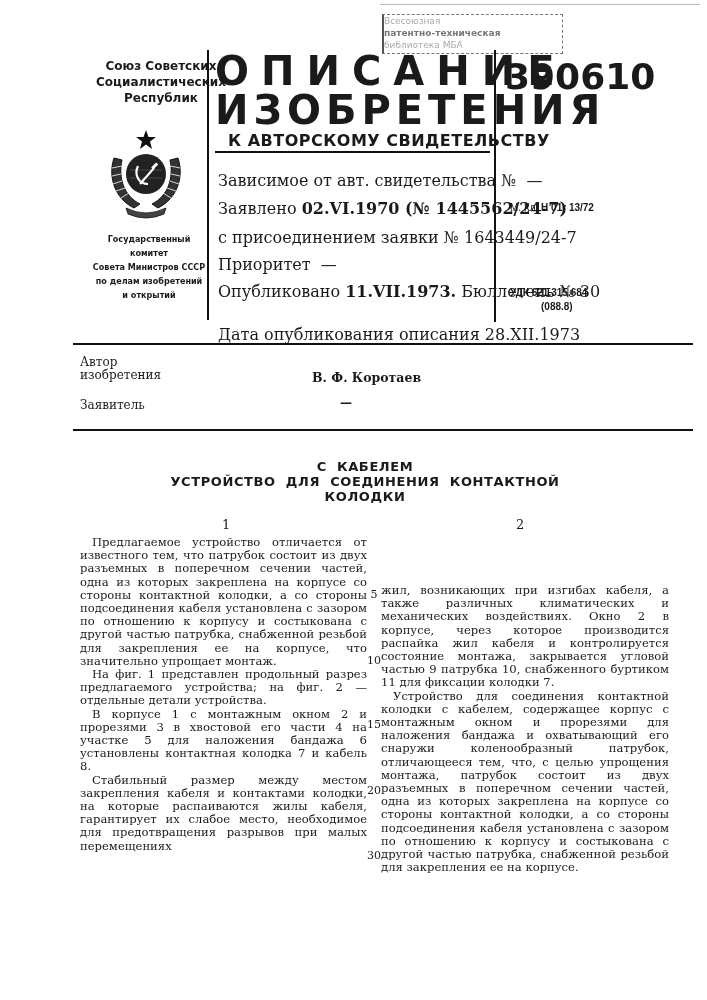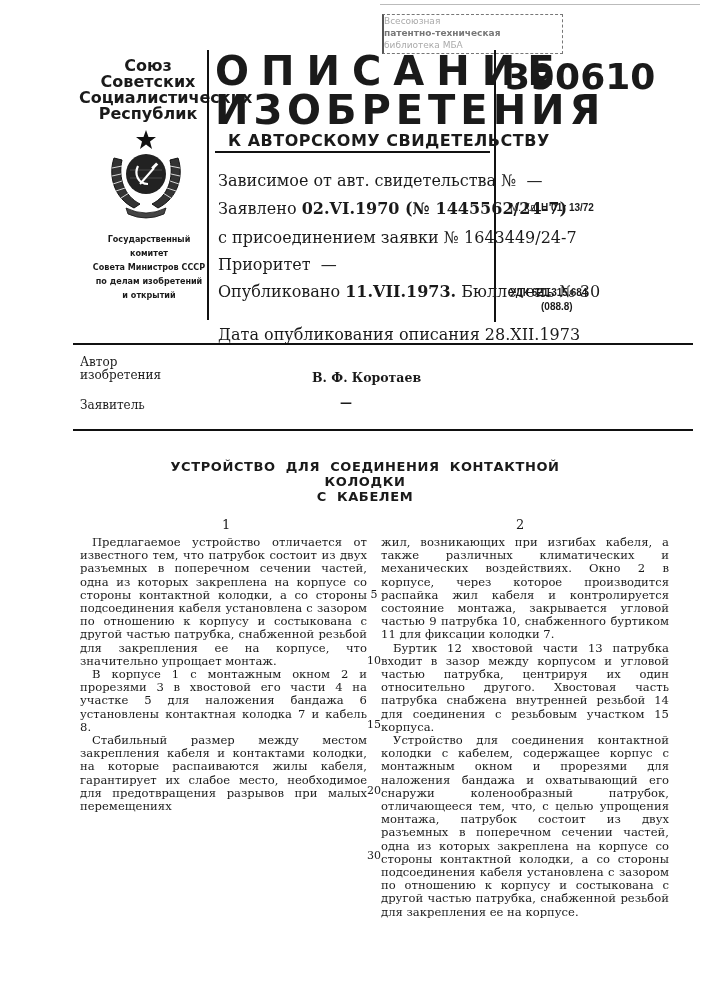--- a/index.html
+++ b/index.html
@@ -5,21 +5,21 @@
   html, body { margin: 0; padding: 0; background: #ffffff; }
   body { width: 707px; height: 1000px; position: relative; overflow: hidden; color: #1a1a1a; font-family: "DejaVu Serif", serif; }
   .abs { position: absolute; }
 
   
   .stamp { left: 382px; top: 14px; width: 178px; height: 38px; border: 1px dashed #777; border-left: 2px solid #555; font-family: "DejaVu Sans", sans-serif; font-size: 9px; color: #aaa; text-align: left; line-height: 12px; }
   .stamp .l2 { color: #777; font-weight: bold; }
   .topline { left: 380px; top: 4px; width: 320px; height: 1px; background: #bbb; }
 
   
-  .union { left: 79px; top: 58px; width: 138px; text-align: center; font-family: "DejaVu Sans", sans-serif; font-weight: bold; font-size: 16px; line-height: 16px; }
+  .union { left: 92px; top: 58px; width: 138px; text-align: center; font-family: "DejaVu Sans", sans-serif; font-weight: bold; font-size: 12px; line-height: 16px; }
   .emblem { left: 100px; top: 128px; width: 92px; height: 92px; }
   .committee { left: 80px; top: 232px; width: 138px; text-align: center; font-family: "DejaVu Sans", sans-serif; font-weight: bold; font-size: 9.5px; line-height: 14px; transform: scaleX(0.85); transform-origin: center; }
 
   .vline1 { left: 207px; top: 50px; width: 2px; height: 270px; background: #111; }
   .vline2 { left: 494px; top: 50px; width: 2px; height: 272px; background: #111; }
 
   .title1 { left: 215px; top: 50px; font-family: "DejaVu Sans", sans-serif; font-weight: bold; font-size: 40px; letter-spacing: 12px; line-height: 42px; }
   .title2 { left: 215px; top: 89px; font-family: "DejaVu Sans", sans-serif; font-weight: bold; font-size: 40px; letter-spacing: 5px; line-height: 42px; }
   .subtitle { left: 228px; top: 131px; font-family: "DejaVu Sans", sans-serif; font-weight: bold; font-size: 16px; letter-spacing: 0.5px; }
   .subline { left: 215px; top: 151px; width: 275px; height: 2px; background: #111; }
@@ -35,21 +35,21 @@
   .author-lbl { left: 80px; top: 356px; font-size: 12px; line-height: 13px; }
   .author-val { left: 312px; top: 370px; font-size: 12.5px; font-weight: bold; }
   .applicant-lbl { left: 80px; top: 398px; font-size: 12px; }
   .applicant-val { left: 340px; top: 396px; font-size: 12px; font-weight: bold; }
 
   .doc-title { left: 140px; top: 459px; width: 450px; text-align: center; font-family: "DejaVu Sans", sans-serif; font-weight: bold; font-size: 13px; line-height: 15px; letter-spacing: 0.6px; word-spacing: 5px; }
 
   .colnum { font-size: 13px; top: 517px; }
   .col { font-size: 11.6px; line-height: 13.2px; text-align: justify; }
   .col p { margin: 0; text-indent: 12px; }
-  .col p.noind { text-indent: 0; }
+  .col p.noind { text-indent: 0; margin-top: 48px; }
   .col1 { left: 80px; top: 536px; width: 287px; }
   .col2 { left: 381px; top: 536px; width: 288px; }
   .section-head { text-align: center; letter-spacing: 2.5px; text-indent: 0 !important; margin: 4px 0 1px 0 !important; }
   .linenum { font-size: 11px; left: 367px; width: 14px; text-align: center; }
 </style>
 </head>
 <body>
 
 <div class="abs topline"></div>
 <div class="abs stamp">
@@ -138,36 +138,36 @@
   <div>Автор</div>
   <div>изобретения</div>
 </div>
 <div class="abs author-val">В. Ф. Коротаев</div>
 <div class="abs applicant-lbl">Заявитель</div>
 <div class="abs applicant-val">—</div>
 
 <div class="abs hline2"></div>
 
 <div class="abs doc-title">
+  <div>С КАБЕЛЕМ</div>
   <div>УСТРОЙСТВО ДЛЯ СОЕДИНЕНИЯ КОНТАКТНОЙ КОЛОДКИ</div>
-  <div>С КАБЕЛЕМ</div>
 </div>
 
 <div class="abs colnum" style="left:222px">1</div>
 <div class="abs colnum" style="left:516px">2</div>
 
 <div class="abs linenum" style="top:588px">5</div>
 <div class="abs linenum" style="top:654px">10</div>
 <div class="abs linenum" style="top:718px">15</div>
 <div class="abs linenum" style="top:784px">20</div>
 <div class="abs linenum" style="top:849px">30</div>
 
 <div class="abs col col1">
   <p>Предлагаемое устройство отличается от известного тем, что патрубок состоит из двух разъемных в поперечном сечении частей, одна из которых закреплена на корпусе со стороны контактной колодки, а со стороны подсоединения кабеля установлена с зазором по отношению к корпусу и состыкована с другой частью патрубка, снабженной резьбой для закрепления ее на корпусе, что значительно упрощает монтаж.</p>
+  <p>На фиг. 1 представлен продольный разрез предлагаемого устройства; на фиг. 2 — отдельные детали устройства.</p>
   <p>В корпусе 1 с монтажным окном 2 и прорезями 3 в хвостовой его части 4 на участке 5 для наложения бандажа 6 установлены контактная колодка 7 и кабель 8.</p>
   <p>Стабильный размер между местом закрепления кабеля и контактами колодки, на которые распаиваются жилы кабеля, гарантирует их слабое место, необходимое для предотвращения разрывов при малых перемещениях</p>
 </div>
 
 <div class="abs col col2">
   <p class="noind">жил, возникающих при изгибах кабеля, а также различных климатических и механических воздействиях. Окно 2 в корпусе, через которое производится распайка жил кабеля и контролируется состояние монтажа, закрывается угловой частью 9 патрубка 10, снабженного буртиком 11 для фиксации колодки 7.</p>
-  <p>Буртик 12 хвостовой части 13 патрубка входит в зазор между корпусом и угловой частью патрубка, центрируя их один относительно другого. Хвостовая часть патрубка снабжена внутренней резьбой 14 для соединения с резьбовым участком 15 корпуса.</p>
   <p>Устройство для соединения контактной колодки с кабелем, содержащее корпус с монтажным окном и прорезями для наложения бандажа и охватывающий его снаружи коленообразный патрубок, отличающееся тем, что, с целью упрощения монтажа, патрубок состоит из двух разъемных в поперечном сечении частей, одна из которых закреплена на корпусе со стороны контактной колодки, а со стороны подсоединения кабеля установлена с зазором по отношению к корпусу и состыкована с другой частью патрубка, снабженной резьбой для закрепления ее на корпусе.</p>
 </div>
 
 </body></html>

